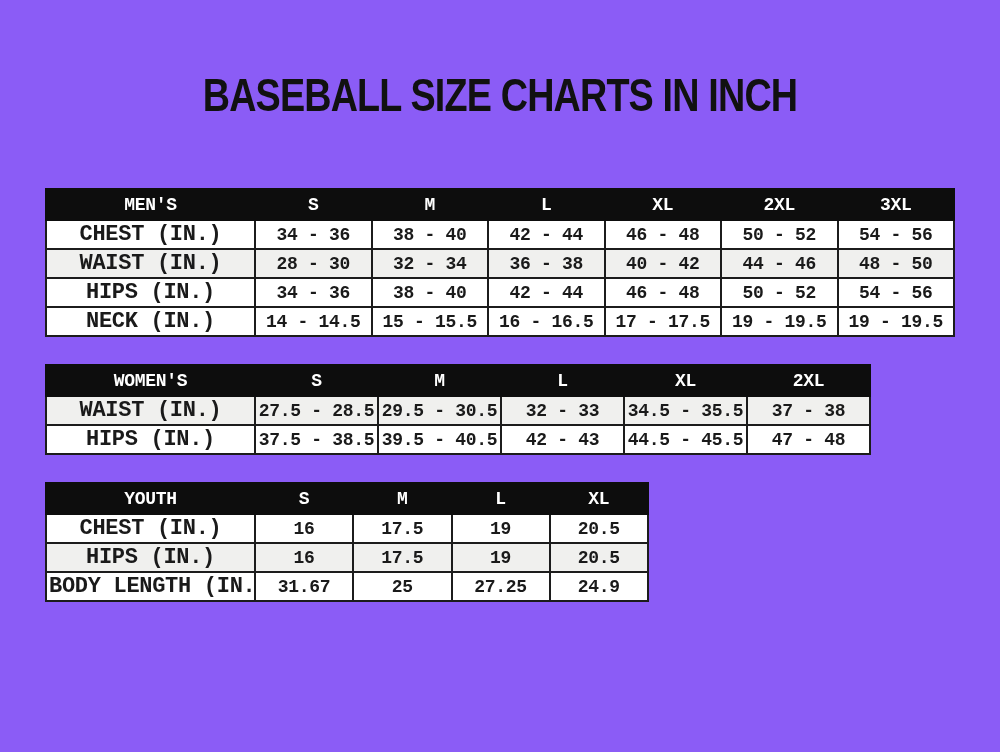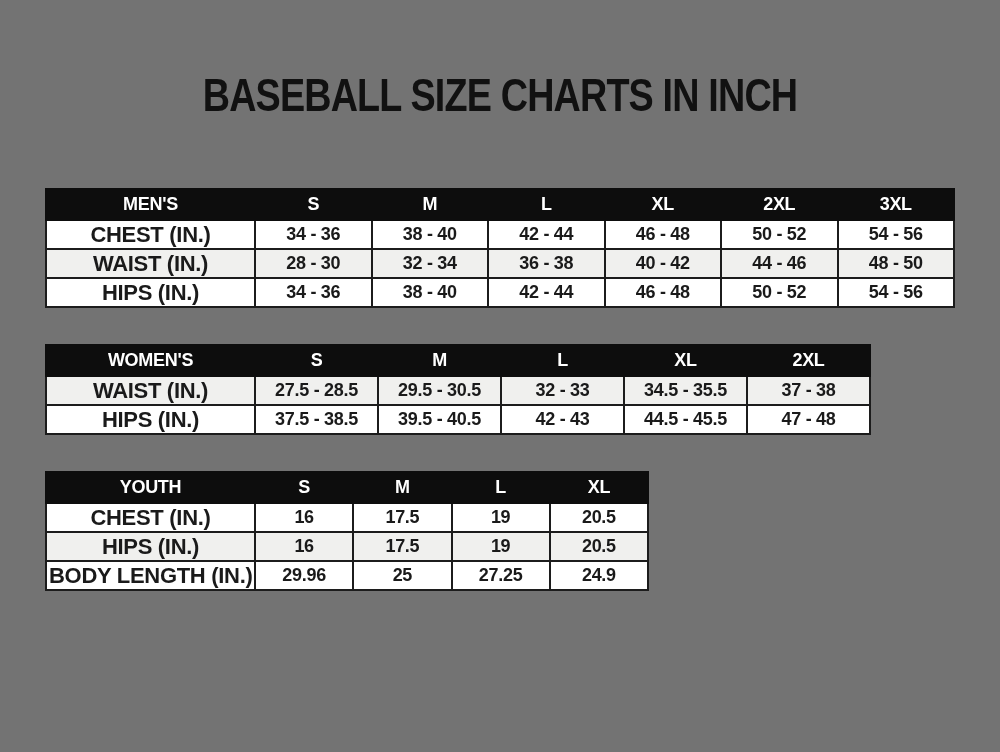--- a/index.html
+++ b/index.html
@@ -8,21 +8,21 @@
     height: 752px;
     background: #fefefe;
     font-family: "Liberation Sans", sans-serif;
     color: #1a1a1a;
     overflow: hidden;
   }
   .page {
     width: 1000px;
     height: 752px;
     position: relative;
-    background: #737373;
+    background: #8b5cf6;
   }
   .title {
     position: absolute;
     top: 68px;
     left: 0;
     width: 1000px;
     text-align: center;
     font-size: 46px;
     font-weight: bold;
     letter-spacing: -1px;
@@ -32,22 +32,23 @@
     color: #111;
   }
   .charts {
     position: absolute;
     top: 188px;
     left: 45px;
   }
   table.size-table {
     border-collapse: collapse;
     table-layout: fixed;
-    margin-bottom: 36px;
+    margin-bottom: 27px;
     background: #ffffff;
+    font-family: Liberation Mono, monospace;
   }
   table.size-table.t-mens   { width: 910px; }
   table.size-table.t-womens { width: 826px; }
   table.size-table.t-youth  { width: 604px; }
   table.size-table col.label-col { width: 209px; }
   table.size-table th,
   table.size-table td {
     border: 2px solid var(--border, #1c1c1c);
     height: 29px;
     text-align: center;
@@ -121,20 +122,29 @@
           </tr>
           <tr>
             <th>HIPS (IN.)</th>
             <td>34 - 36</td>
             <td>38 - 40</td>
             <td>42 - 44</td>
             <td>46 - 48</td>
             <td>50 - 52</td>
             <td>54 - 56</td>
           </tr>
+          <tr>
+            <th>NECK (IN.)</th>
+            <td>14 - 14.5</td>
+            <td>15 - 15.5</td>
+            <td>16 - 16.5</td>
+            <td>17 - 17.5</td>
+            <td>19 - 19.5</td>
+            <td>19 - 19.5</td>
+          </tr>
         </tbody>
       </table>
 
     <table class="size-table t-womens">
         <colgroup>
           <col class="label-col">
           <col>
           <col>
           <col>
           <col>
@@ -197,21 +207,21 @@
           </tr>
           <tr class="stripe">
             <th>HIPS (IN.)</th>
             <td>16</td>
             <td>17.5</td>
             <td>19</td>
             <td>20.5</td>
           </tr>
           <tr>
             <th>BODY LENGTH (IN.)</th>
-            <td>29.96</td>
+            <td>31.67</td>
             <td>25</td>
             <td>27.25</td>
             <td>24.9</td>
           </tr>
         </tbody>
       </table>
   </div>
 </div>
 
 </body></html>

